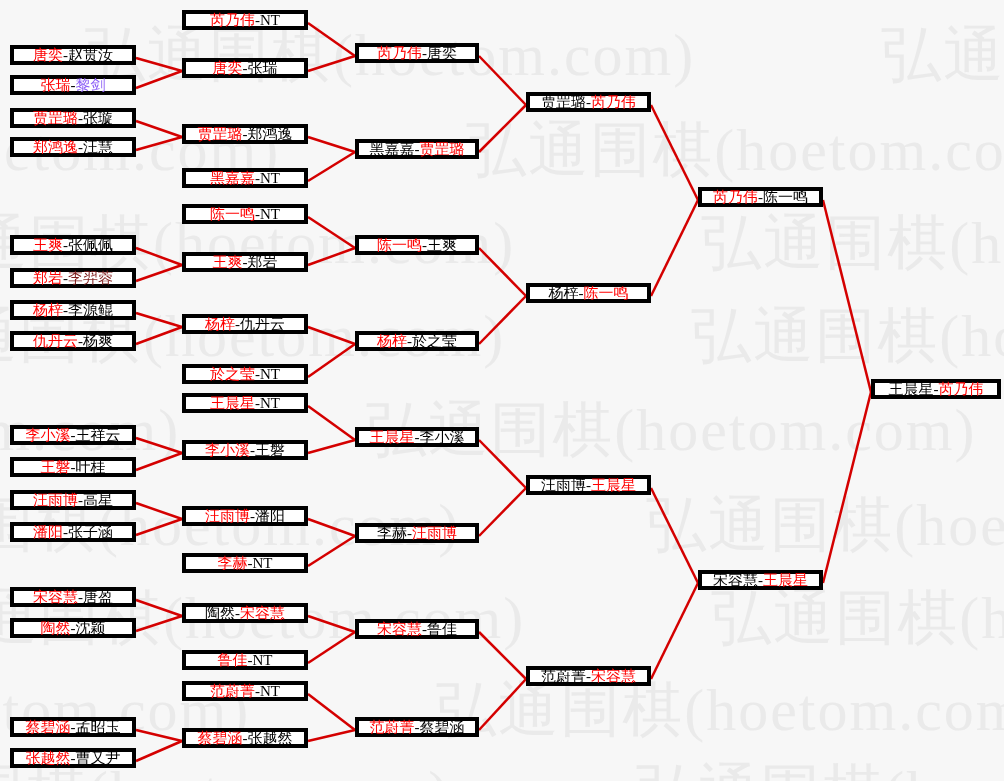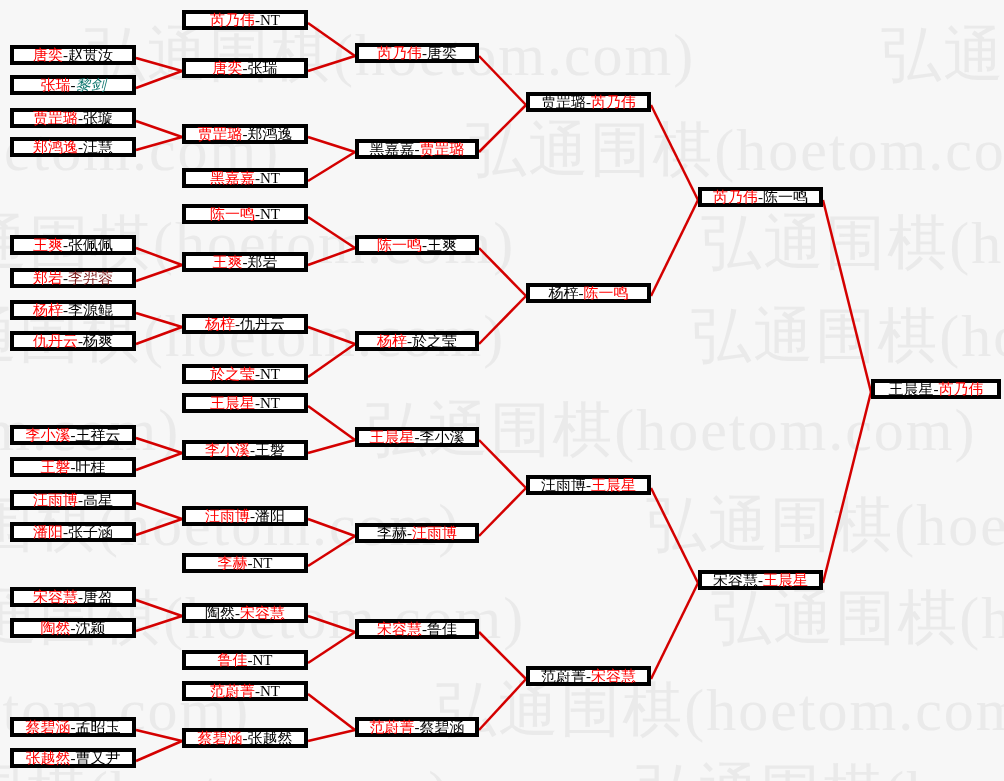--- a/index.html
+++ b/index.html
@@ -102,21 +102,21 @@
     </svg>
   <div id="boxes">
       <div class="box" style="left: 10px; top: 45px; width: 126px; border-color: rgb(0, 0, 0); background: rgb(255, 255, 255);">
         <span style="color: rgb(255, 0, 0);">唐奕</span>
         <span style="color: rgb(0, 0, 0);">-</span>
         <span style="color: rgb(0, 0, 0);">赵贯汝</span>
       </div>
       <div class="box" style="left: 10px; top: 75px; width: 126px; border-color: rgb(0, 0, 0); background: rgb(255, 255, 255);">
         <span style="color: rgb(255, 0, 0);">张瑞</span>
         <span style="color: rgb(0, 0, 0);">-</span>
-        <span style="color: #0f766e; font-style: italic;">黎剑</span>
+        <span style="color: #8b5cf6;">黎剑</span>
       </div>
       <div class="box" style="left: 10px; top: 108px; width: 126px; border-color: rgb(0, 0, 0); background: rgb(255, 255, 255);">
         <span style="color: rgb(255, 0, 0);">贾罡璐</span>
         <span style="color: rgb(0, 0, 0);">-</span>
         <span style="color: rgb(0, 0, 0);">张璇</span>
       </div>
       <div class="box" style="left: 10px; top: 137px; width: 126px; border-color: rgb(0, 0, 0); background: rgb(255, 255, 255);">
         <span style="color: rgb(255, 0, 0);">郑鸿逸</span>
         <span style="color: rgb(0, 0, 0);">-</span>
         <span style="color: rgb(0, 0, 0);">汪慧</span>

